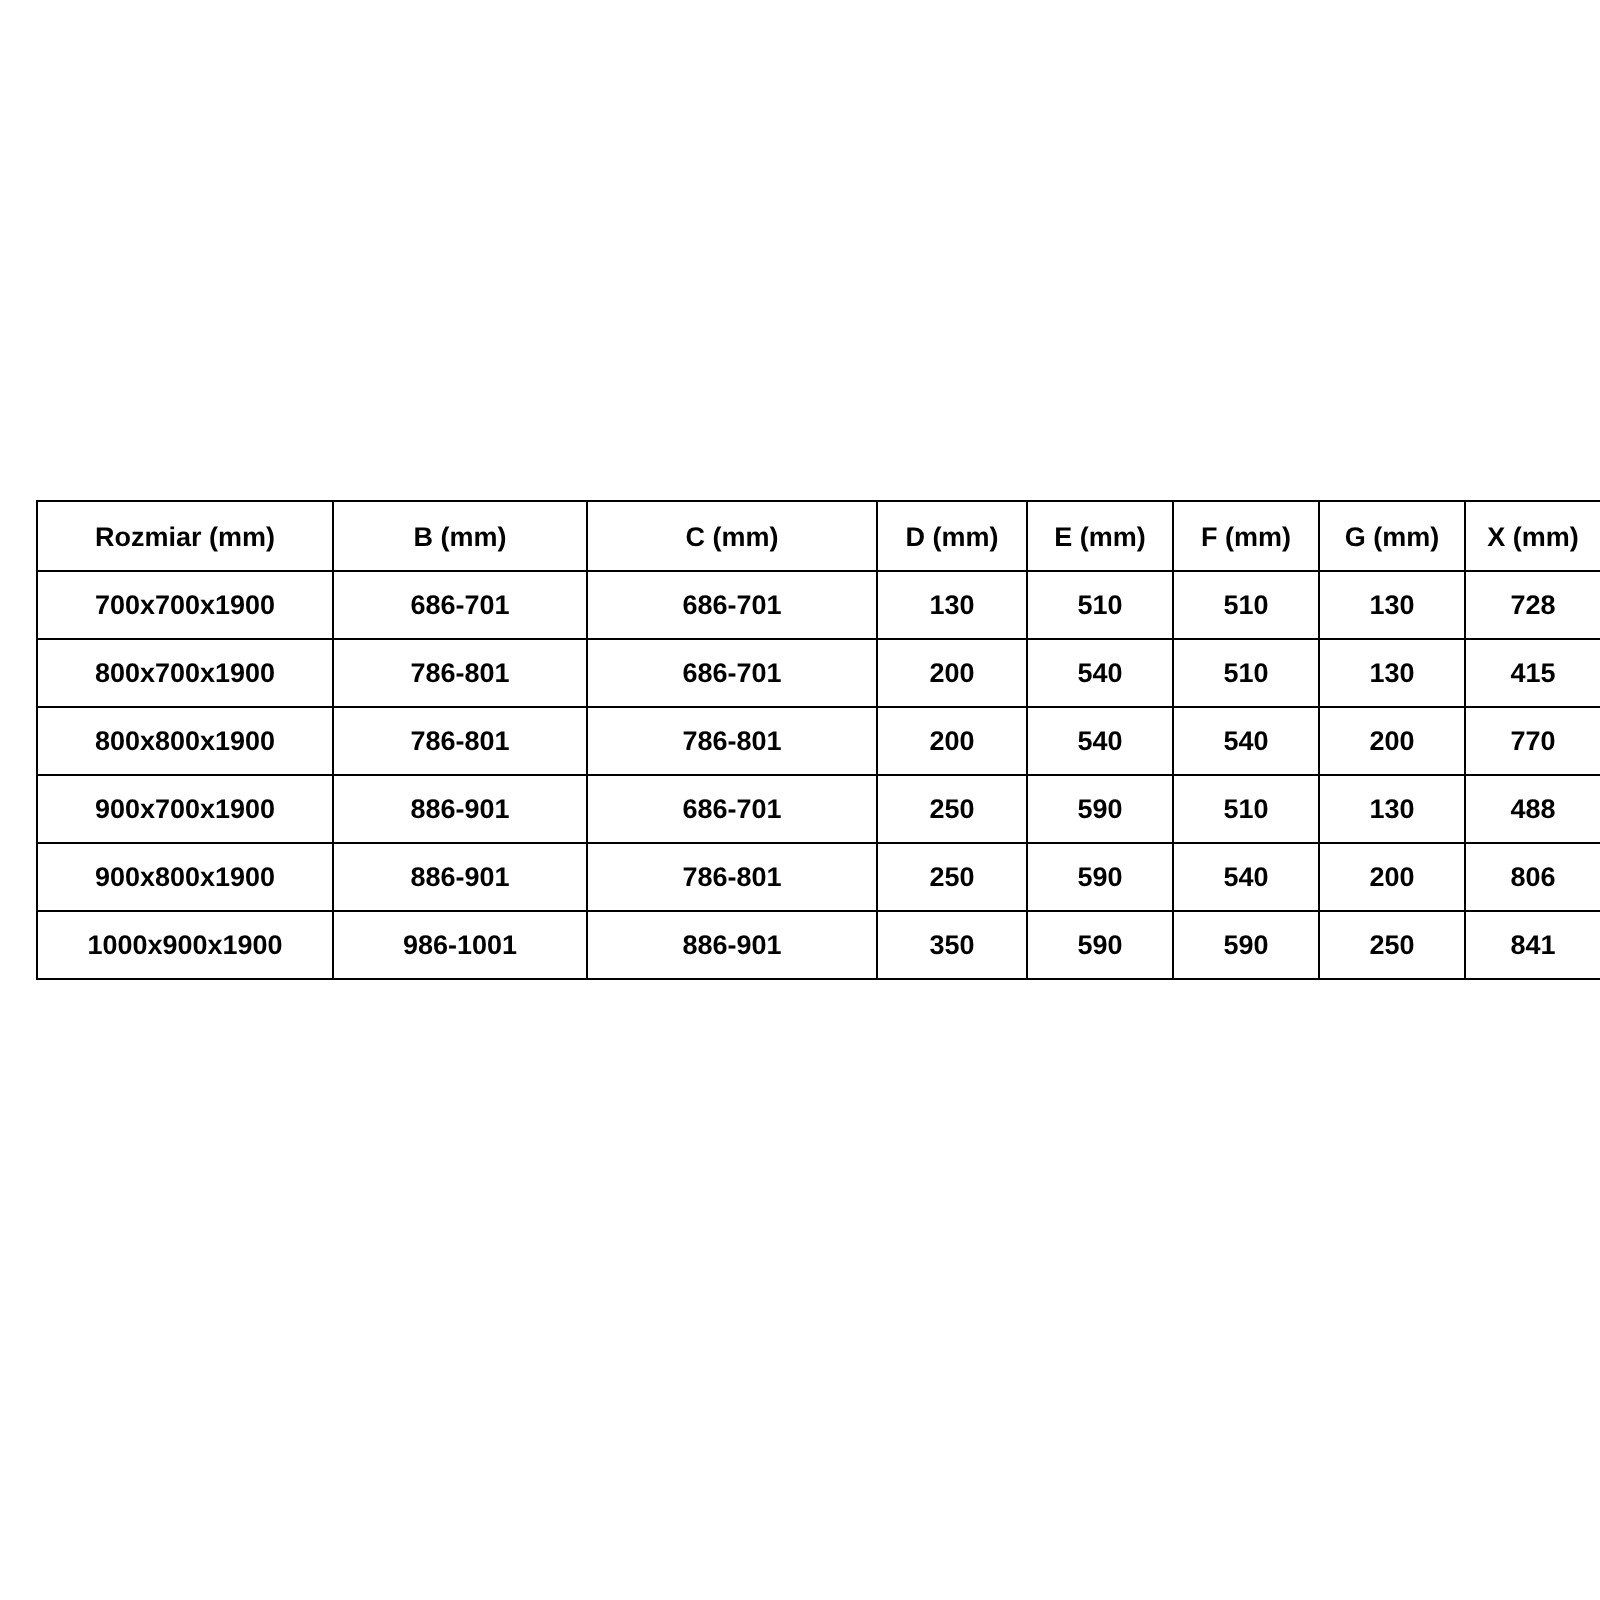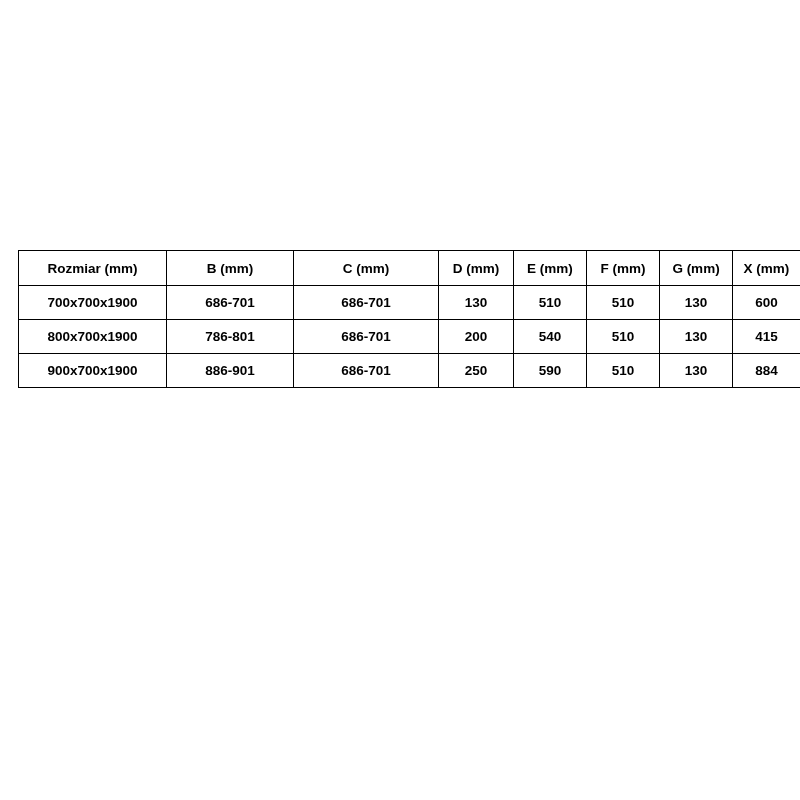--- a/index.html
+++ b/index.html
@@ -90,38 +90,68 @@
       </thead>
       <tbody>
         <tr>
           <td>700x700x1900</td>
           <td>686-701</td>
           <td>686-701</td>
           <td>130</td>
           <td>510</td>
           <td>510</td>
           <td>130</td>
-          <td>600</td>
+          <td>728</td>
         </tr>
         <tr>
           <td>800x700x1900</td>
           <td>786-801</td>
           <td>686-701</td>
           <td>200</td>
           <td>540</td>
           <td>510</td>
           <td>130</td>
           <td>415</td>
         </tr>
         <tr>
+          <td>800x800x1900</td>
+          <td>786-801</td>
+          <td>786-801</td>
+          <td>200</td>
+          <td>540</td>
+          <td>540</td>
+          <td>200</td>
+          <td>770</td>
+        </tr>
+        <tr>
           <td>900x700x1900</td>
           <td>886-901</td>
           <td>686-701</td>
           <td>250</td>
           <td>590</td>
           <td>510</td>
           <td>130</td>
-          <td>884</td>
+          <td>488</td>
+        </tr>
+        <tr>
+          <td>900x800x1900</td>
+          <td>886-901</td>
+          <td>786-801</td>
+          <td>250</td>
+          <td>590</td>
+          <td>540</td>
+          <td>200</td>
+          <td>806</td>
+        </tr>
+        <tr>
+          <td>1000x900x1900</td>
+          <td>986-1001</td>
+          <td>886-901</td>
+          <td>350</td>
+          <td>590</td>
+          <td>590</td>
+          <td>250</td>
+          <td>841</td>
         </tr>
       </tbody>
     </table>
   </div>
 </div>
 
 </body></html>

